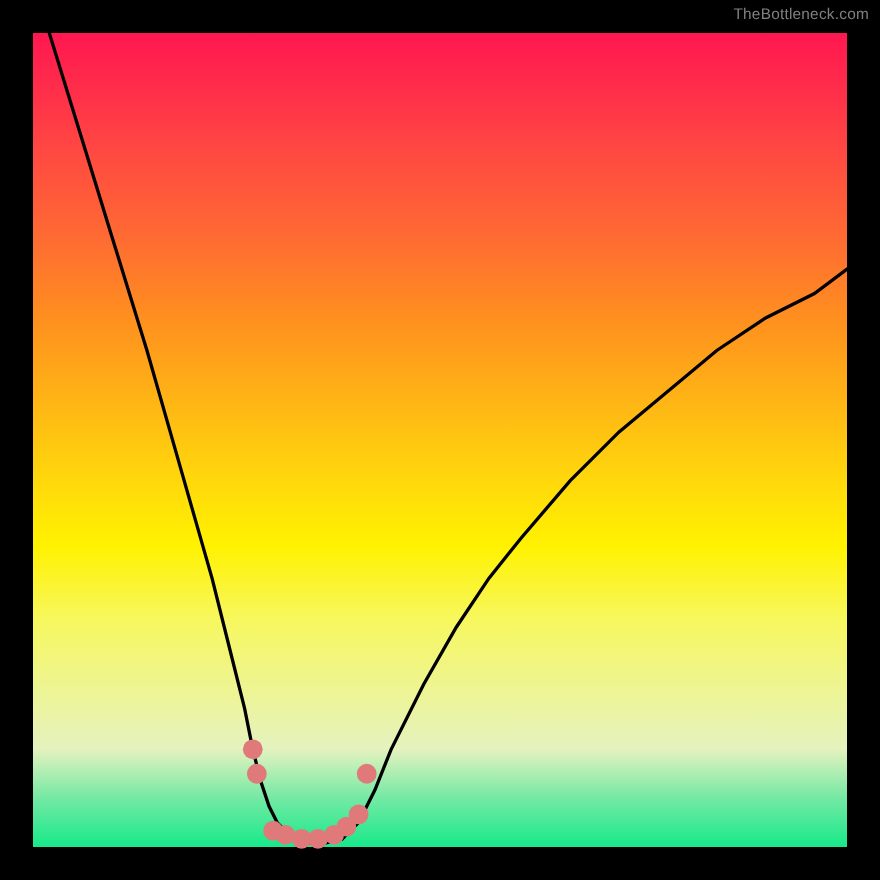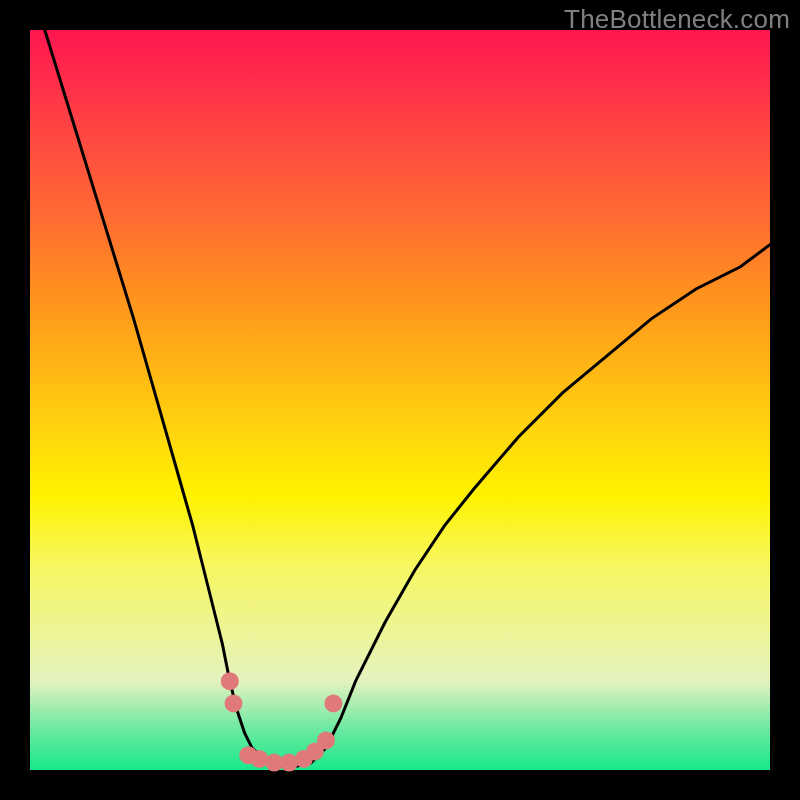--- a/index.html
+++ b/index.html
@@ -41,21 +41,21 @@
       #e4f2bf 88%,
       #74e9a4 94%,
       #17e98a 100%   
     );
   }
   .watermark {
     position: absolute;
     top: 4px;
     right: 10px;
     color: #808080;
-    font-size: 26px;
+    font-size: 14px;
     letter-spacing: 0.2px;
   }
   svg.curve {
     position: absolute;
     left: 0;
     top: 0;
     width: 740px;
     height: 740px;
     overflow: visible;
   }

